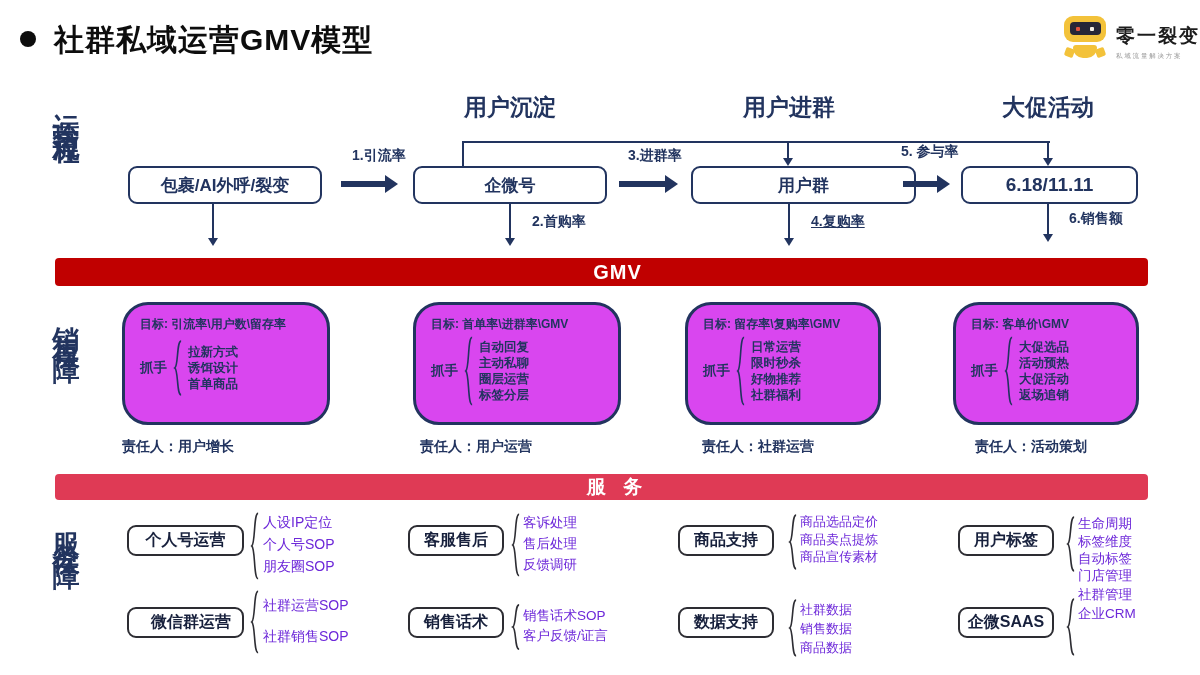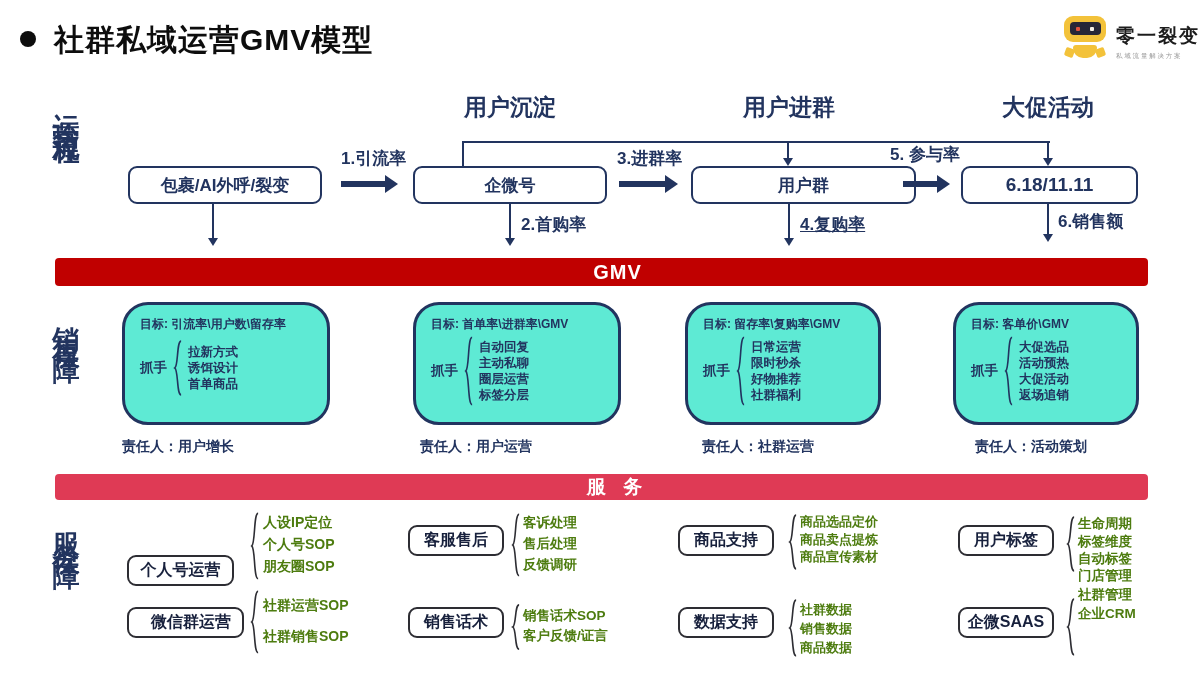--- a/index.html
+++ b/index.html
@@ -22,38 +22,38 @@
   .bot .wing2{left:34px;transform:rotate(-20deg);}
   .logo-name{font-size:19px;font-weight:800;color:#1c1c1c;letter-spacing:2px;margin-top:8px;}
   .logo-tag{font-size:6.5px;color:#979797;letter-spacing:1.8px;margin-top:3px;}
   
   .side-label{position:absolute;left:48px;width:36px;writing-mode:vertical-rl;text-orientation:upright;font-size:27px;font-weight:800;color:var(--navy);letter-spacing:9px;line-height:36px;}
   
   .stage-head{position:absolute;top:92px;width:200px;text-align:center;font-size:23px;font-weight:800;color:var(--navy);}
   .fbox{position:absolute;top:166px;height:38px;border:2.5px solid var(--navy);border-radius:9px;background:#fff;display:flex;align-items:center;justify-content:center;font-size:17px;font-weight:800;color:var(--navy);}
   .fat{position:absolute;top:181px;height:6px;background:var(--navy);}
   .fat::after{content:"";position:absolute;right:-13px;top:50%;transform:translateY(-50%);width:0;height:0;border-left:13px solid var(--navy);border-top:9px solid transparent;border-bottom:9px solid transparent;}
-  .alabel{position:absolute;font-size:17px;font-weight:800;color:var(--navy);white-space:nowrap;}
+  .alabel{position:absolute;font-size:14px;font-weight:800;color:var(--navy);white-space:nowrap;margin-left:11px;}
   .vline{position:absolute;width:2px;background:var(--navy);}
   .vdown::after{content:"";position:absolute;left:50%;transform:translateX(-50%);bottom:-8px;width:0;height:0;border-top:8px solid var(--navy);border-left:5px solid transparent;border-right:5px solid transparent;}
   .hline{position:absolute;height:2px;background:var(--navy);}
   
   .band{position:absolute;left:55px;width:1093px;border-radius:4px;color:#fff;font-weight:800;text-align:center;padding-left:32px;}
   .band.gmv{top:258px;height:28px;background:var(--red);font-size:20px;line-height:28px;letter-spacing:1px;}
   .band.svc{top:474px;height:26px;background:var(--rose);font-size:19px;line-height:26px;letter-spacing:6px;}
   
-  .card{position:absolute;top:302px;height:123px;border:3px solid var(--navy);border-radius:26px;background:#5eead4;color:var(--navy);padding:11px 10px 6px 15px;}
+  .card{position:absolute;top:302px;height:123px;border:3px solid var(--navy);border-radius:26px;background:#d946ef;color:var(--navy);padding:11px 10px 6px 15px;}
   .card .goal{font-size:12px;font-weight:800;white-space:nowrap;}
   .card .handles{display:flex;align-items:center;gap:6px;margin-top:7px;}
   .card .hlbl{font-size:13.5px;font-weight:800;flex:none;}
   .card ul{list-style:none;font-size:12.5px;font-weight:800;line-height:16px;}
   .owner{position:absolute;top:438px;font-size:14px;font-weight:800;color:var(--navy);white-space:nowrap;}
   
   .sbox{position:absolute;height:31px;border:2px solid #2d2d33;border-radius:9px;background:#fff;display:flex;align-items:center;justify-content:center;font-size:16px;font-weight:800;color:#17203c;}
-  .slist{position:absolute;font-weight:700;color:#4d7c0f;white-space:nowrap;}
+  .slist{position:absolute;font-weight:400;color:#6d28d9;white-space:nowrap;}
   svg.brace{position:absolute;overflow:visible;}
   svg.brace path{fill:none;stroke-width:1.6px;vector-effect:non-scaling-stroke;}
   .brace.navy path{stroke:var(--navy);}
   .brace.dark path{stroke:#2d2d33;}
 </style>
 </head>
 <body>
 
 <div class="stage-canvas">
 
@@ -171,21 +171,21 @@
     </div>
   </div>
 
   <div class="owner" style="left:122px;">责任人：用户增长</div>
   <div class="owner" style="left:420px;">责任人：用户运营</div>
   <div class="owner" style="left:702px;">责任人：社群运营</div>
   <div class="owner" style="left:975px;">责任人：活动策划</div>
 
   <div class="band svc">服 务</div>
 
-  <div class="sbox" style="left:127px;top:525px;width:107px;margin-top:30px;">个人号运营</div>
+  <div class="sbox" style="left:127px;top:525px;width:117px;">个人号运营</div>
   <svg class="brace dark" style="left:250px;top:512px;" width="9" height="68" viewBox="0 0 10 100" preserveAspectRatio="none">
       <path d="M9 2 C4 2 6 46 2 50 C6 54 4 98 9 98"></path>
     </svg>
   <div class="slist" style="left:263px;top:511px;font-size:14px;line-height:22px;">
     <div>人设IP定位</div>
     <div>个人号SOP</div>
     <div>朋友圈SOP</div>
   </div>
 
   <div class="sbox" style="left:408px;top:525px;width:96px;">客服售后</div>

